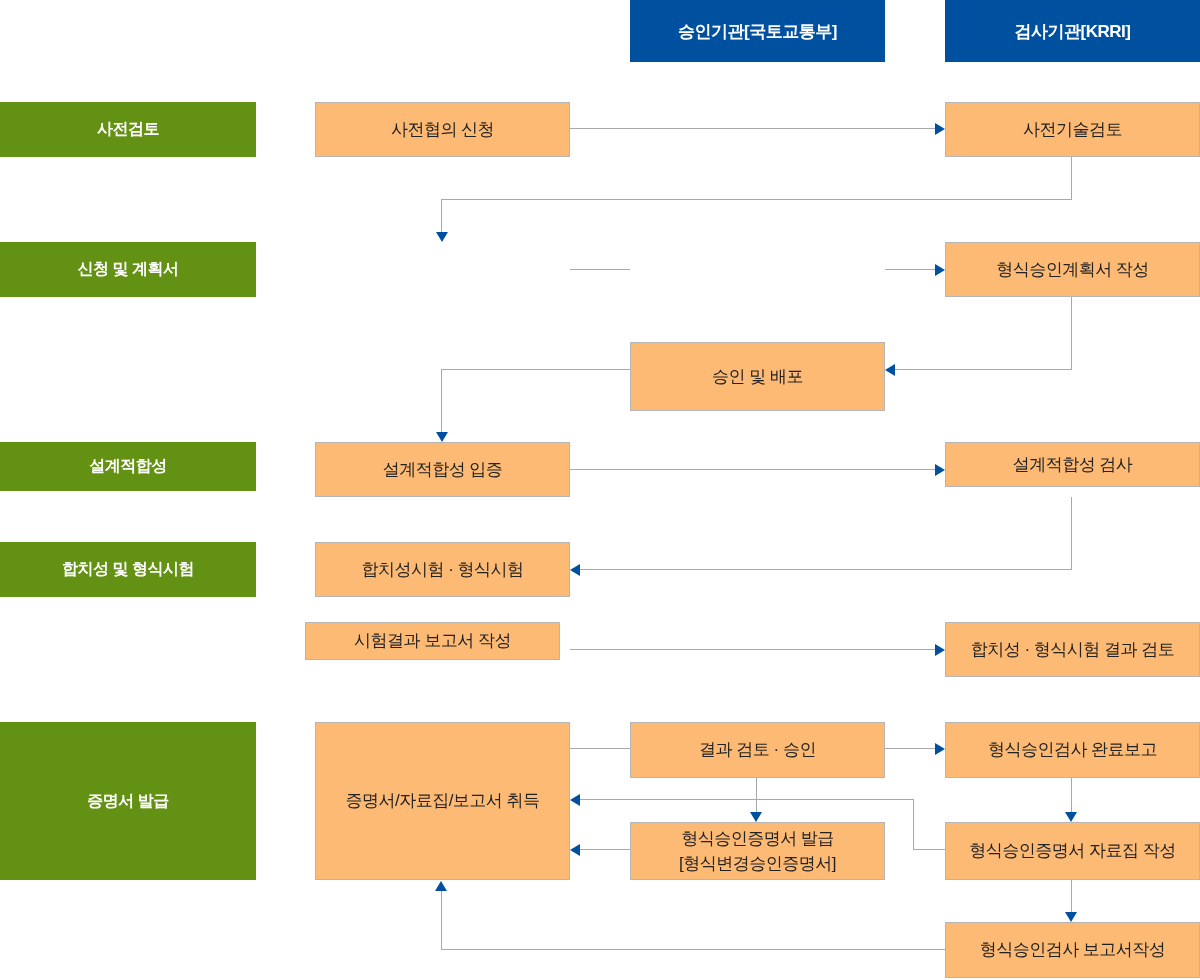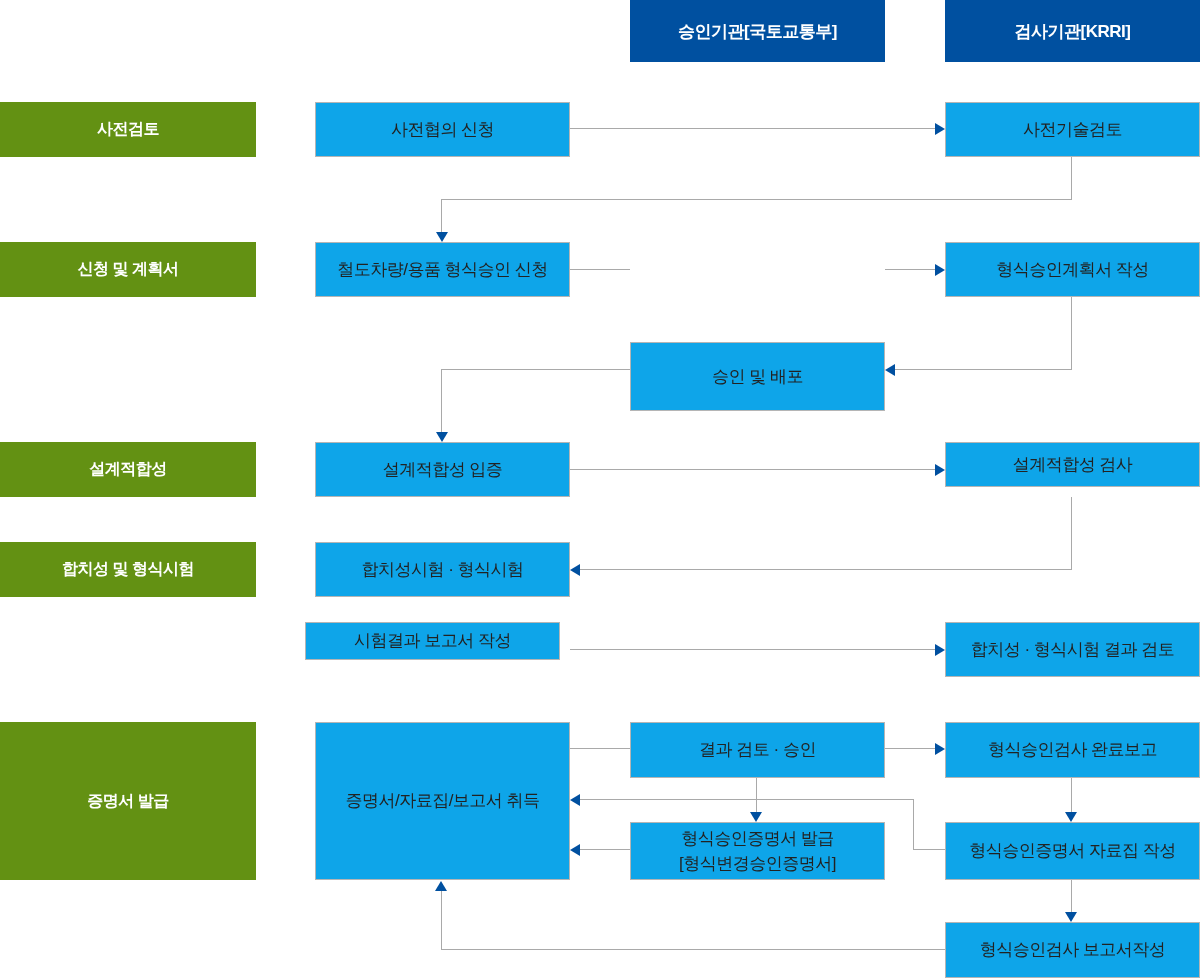--- a/index.html
+++ b/index.html
@@ -17,21 +17,21 @@
     position:absolute;height:62px;width:255px;background:var(--blue);
     color:#ffffff;font-size:17px;font-weight:bold;
     display:flex;align-items:center;justify-content:center;letter-spacing:-0.5px;
   }
   .stage-label{
     position:absolute;left:0;width:256px;background:var(--green);
     color:#ffffff;font-size:16px;font-weight:bold;
     display:flex;align-items:center;justify-content:center;letter-spacing:-0.5px;
   }
   .box{
-    position:absolute;background:#0ea5e9;border:1px solid var(--boxborder);
+    position:absolute;background:#fdba74;border:1px solid var(--boxborder);
     color:var(--text);font-size:17px;letter-spacing:-0.5px;
     display:flex;flex-direction:column;align-items:center;justify-content:center;
     text-align:left;line-height:1.5;box-sizing:border-box;
   }
   .hline{position:absolute;height:1px;background:var(--line);}
   .vline{position:absolute;width:1px;background:var(--line);}
   .arr{position:absolute;width:0;height:0;}
   .arr-right{border-top:6px solid transparent;border-bottom:6px solid transparent;border-left:10px solid var(--blue);}
   .arr-left {border-top:6px solid transparent;border-bottom:6px solid transparent;border-right:10px solid var(--blue);}
   .arr-down {border-left:6px solid transparent;border-right:6px solid transparent;border-top:10px solid var(--blue);}
@@ -48,40 +48,37 @@
   <div class="col-header" style="left:945px;top:0">
       <span>검사기관[KRRI]</span>
     </div>
 
   <div class="stage-label" style="top:102px;height:55px">
       <span>사전검토</span>
     </div>
   <div class="stage-label" style="top:242px;height:55px">
       <span>신청 및 계획서</span>
     </div>
-  <div class="stage-label" style="top:442px;height:55px">
+  <div class="stage-label" style="top:442px;height:49px">
       <span>설계적합성</span>
     </div>
   <div class="stage-label" style="top:542px;height:55px">
       <span>합치성 및 형식시험</span>
     </div>
   <div class="stage-label" style="top:722px;height:158px">
       <span>증명서 발급</span>
     </div>
 
   <div class="box" style="left:315px;top:102px;width:255px;height:55px">
       <span>사전협의 신청</span>
     </div>
   <div class="box" style="left:945px;top:102px;width:255px;height:55px">
       <span>사전기술검토</span>
     </div>
 
-  <div class="box" style="left:315px;top:242px;width:255px;height:55px">
-      <span>철도차량/용품 형식승인 신청</span>
-    </div>
   <div class="box" style="left:945px;top:242px;width:255px;height:55px">
       <span>형식승인계획서 작성</span>
     </div>
 
   <div class="box" style="left:630px;top:342px;width:255px;height:69px">
       <span>승인 및 배포</span>
     </div>
 
   <div class="box" style="left:315px;top:442px;width:255px;height:55px">
       <span>설계적합성 입증</span>

